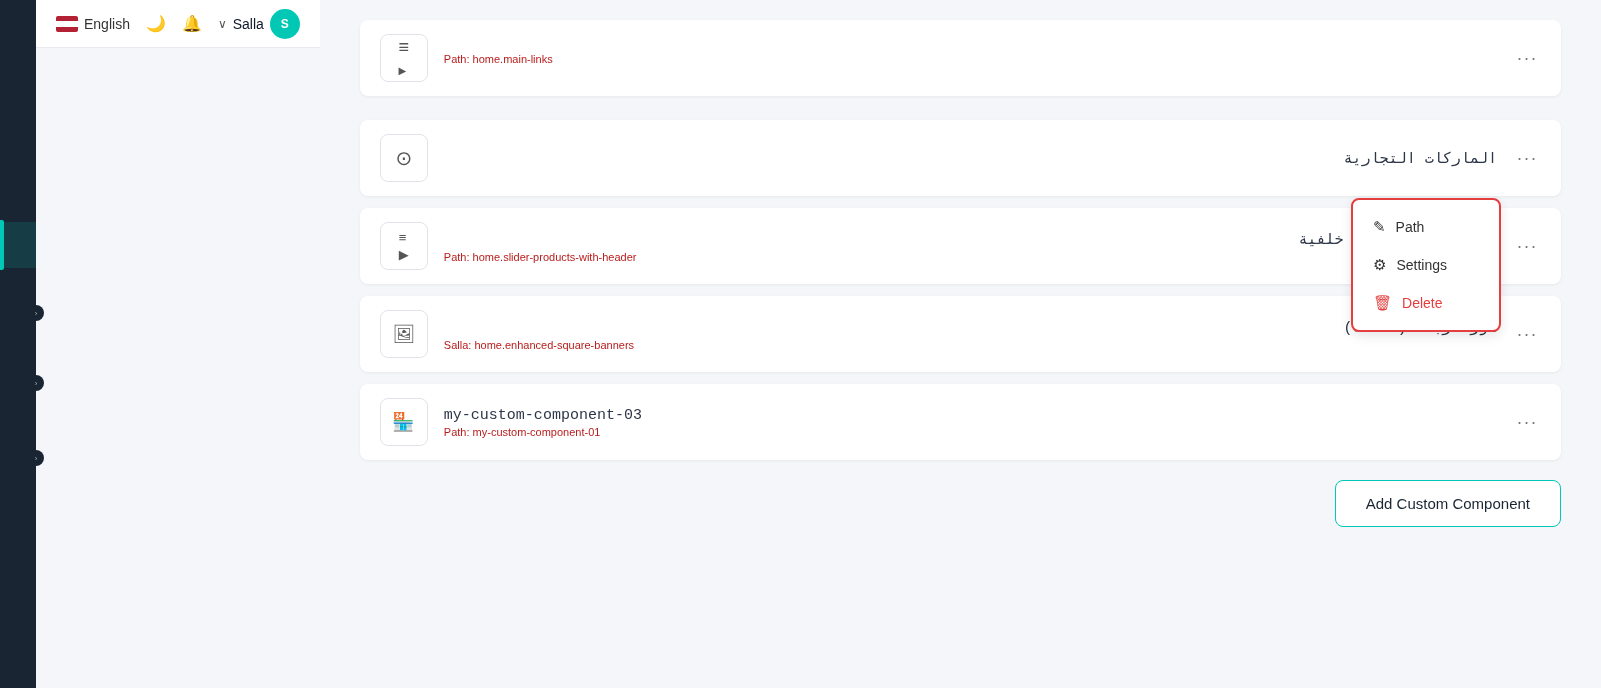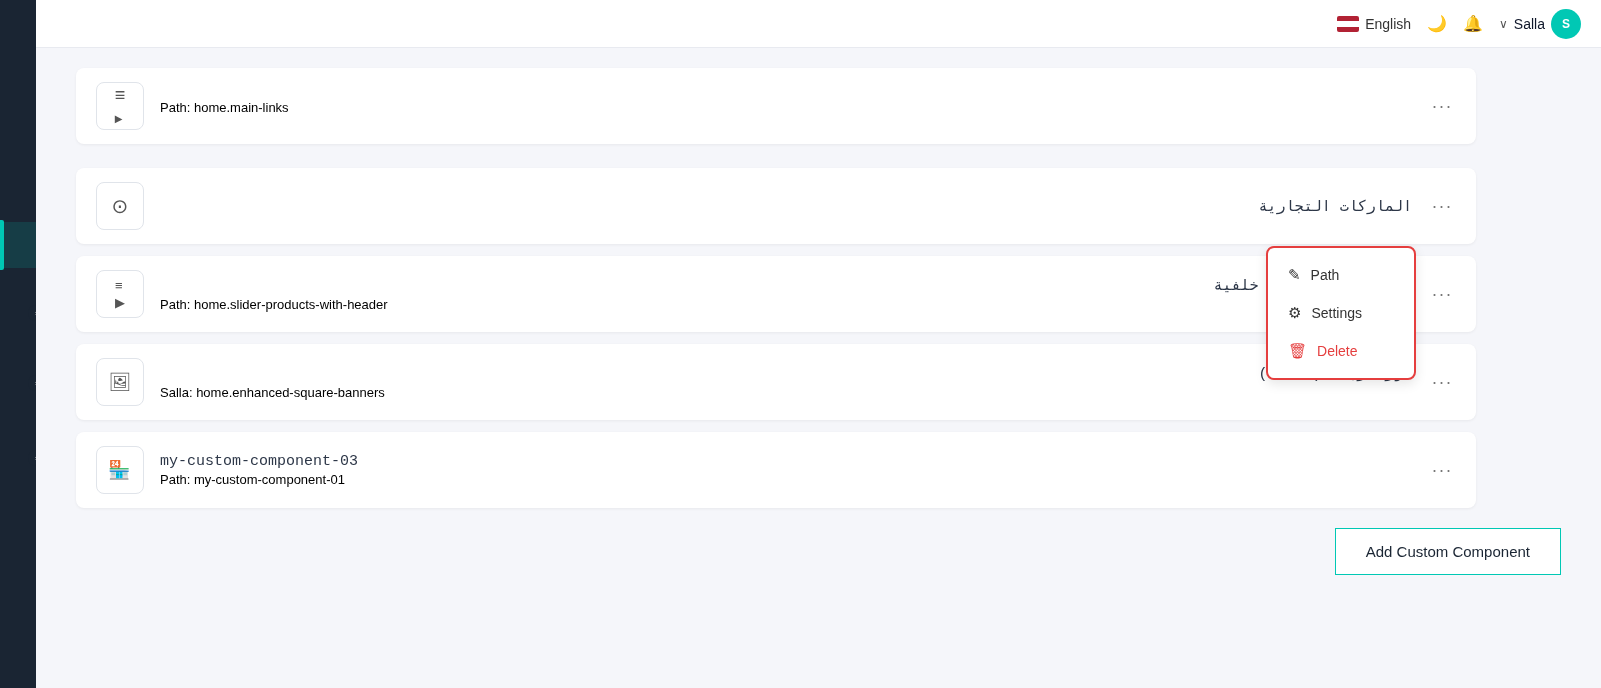--- a/index.html
+++ b/index.html
@@ -84,21 +84,21 @@
       width: 36px;
       height: 46px;
       background: #00c8b4;
       opacity: 0.15;
     }
 
     
     .main {
       flex: 1;
       display: flex;
-      flex-direction: column;
+      flex-direction: row;
       height: 637px;
       overflow: hidden;
     }
 
     
     .topbar {
       background: #fff;
       height: 48px;
       display: flex;
       align-items: center;
@@ -207,22 +207,22 @@
     .component-title {
       font-size: 15px;
       color: #2d3748;
       font-weight: 500;
       direction: rtl;
       text-align: right;
       font-family: Liberation Mono, monospace;
     }
 
     .component-path {
-      font-size: 13px;
-      color: #000000;
+      font-size: 11px;
+      color: #b91c1c;
       margin-top: 2px;
     }
 
     .component-menu-btn {
       width: 28px;
       height: 28px;
       display: flex;
       align-items: center;
       justify-content: center;
       cursor: pointer;
@@ -267,21 +267,21 @@
       display: flex;
       justify-content: flex-end;
       margin-top: 20px;
     }
 
     .add-custom-btn {
       border: 1.5px solid #00c8b4;
       background: #fff;
       color: #1a2533;
       padding: 14px 30px;
-      border-radius: 0;
+      border-radius: 8px;
       font-size: 15px;
       font-weight: 500;
       cursor: pointer;
       white-space: nowrap;
     }
 
     
     .partial-item {
       background: #fff;
       border-radius: 8px;

